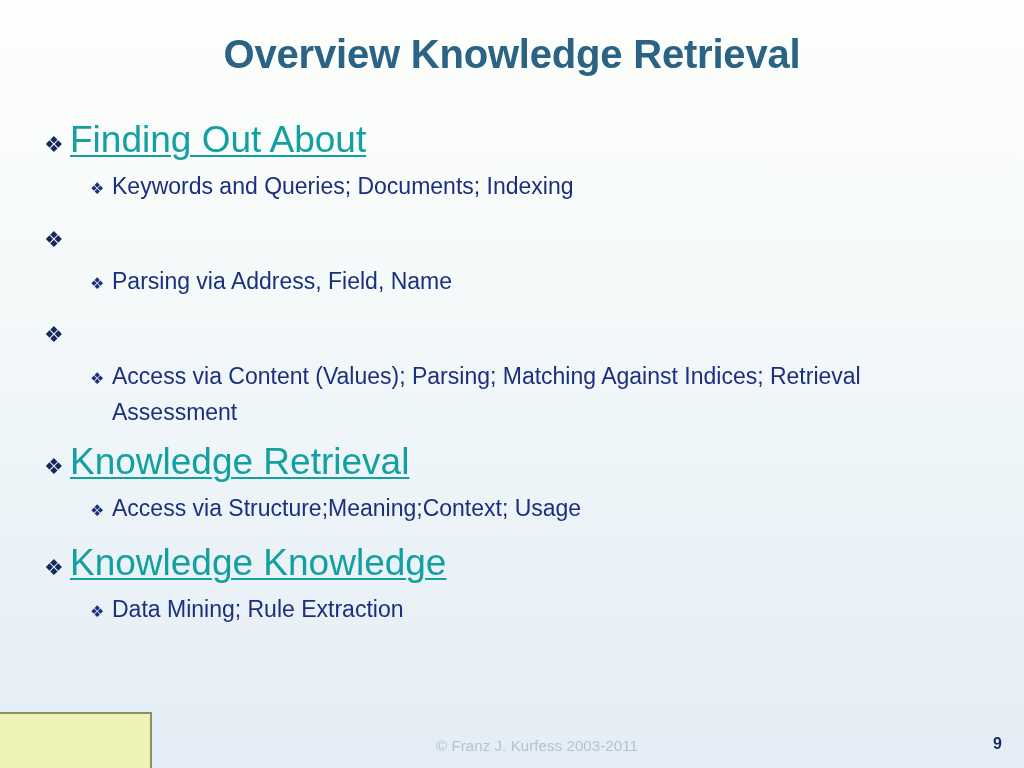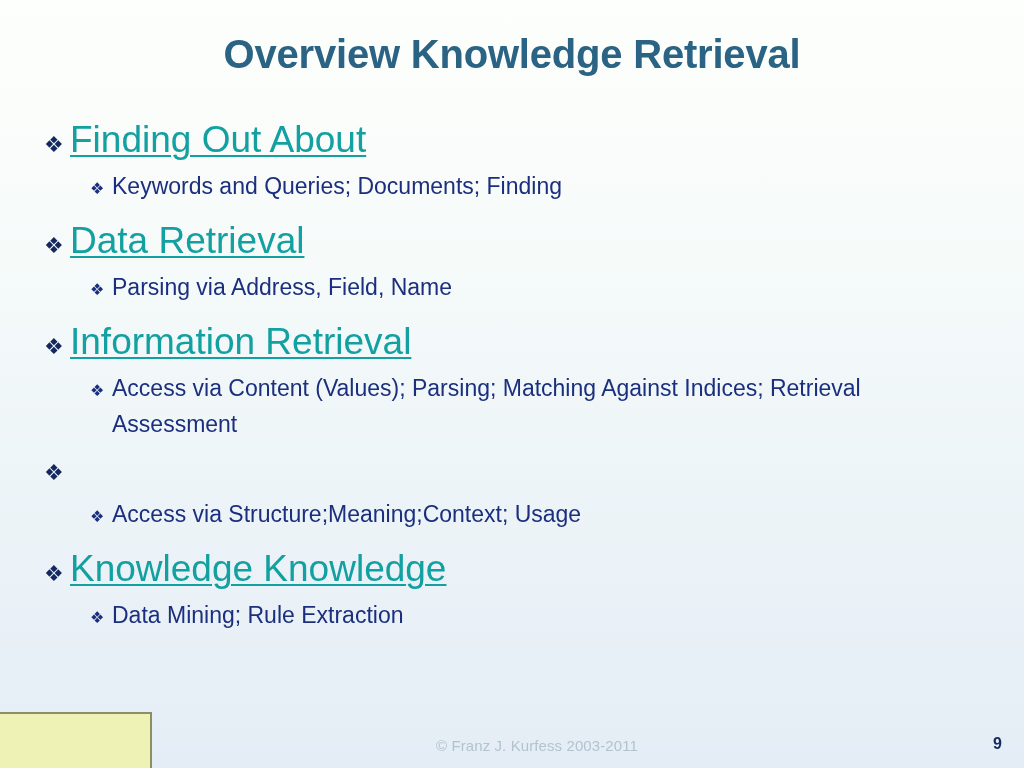--- a/index.html
+++ b/index.html
@@ -161,49 +161,48 @@
 
   <div class="body-list">
 
     <div class="group g1">
       <div class="lvl1">
         <span class="lvl1-bullet">❖</span>
         <span class="lvl1-text">Finding Out About</span>
       </div>
       <div class="lvl2">
         <span class="lvl2-bullet">❖</span>
-        <span class="lvl2-text">Keywords and Queries; Documents; Finding</span>
+        <span class="lvl2-text">Keywords and Queries; Documents; Indexing</span>
       </div>
     </div>
 
     <div class="group g2">
       <div class="lvl1">
         <span class="lvl1-bullet">❖</span>
-        <span class="lvl1-text">Data Retrieval</span>
       </div>
       <div class="lvl2">
         <span class="lvl2-bullet">❖</span>
         <span class="lvl2-text">Parsing via Address, Field, Name</span>
       </div>
     </div>
 
     <div class="group g3">
       <div class="lvl1">
         <span class="lvl1-bullet">❖</span>
-        <span class="lvl1-text">Information Retrieval</span>
       </div>
       <div class="lvl2">
         <span class="lvl2-bullet">❖</span>
         <span class="lvl2-text">Access via Content (Values); Parsing; Matching Against Indices; Retrieval Assessment</span>
       </div>
     </div>
 
     <div class="group g4">
       <div class="lvl1">
         <span class="lvl1-bullet">❖</span>
+        <span class="lvl1-text">Knowledge Retrieval</span>
       </div>
       <div class="lvl2">
         <span class="lvl2-bullet">❖</span>
         <span class="lvl2-text">Access via Structure;Meaning;Context; Usage</span>
       </div>
     </div>
 
     <div class="group g5">
       <div class="lvl1">
         <span class="lvl1-bullet">❖</span>

